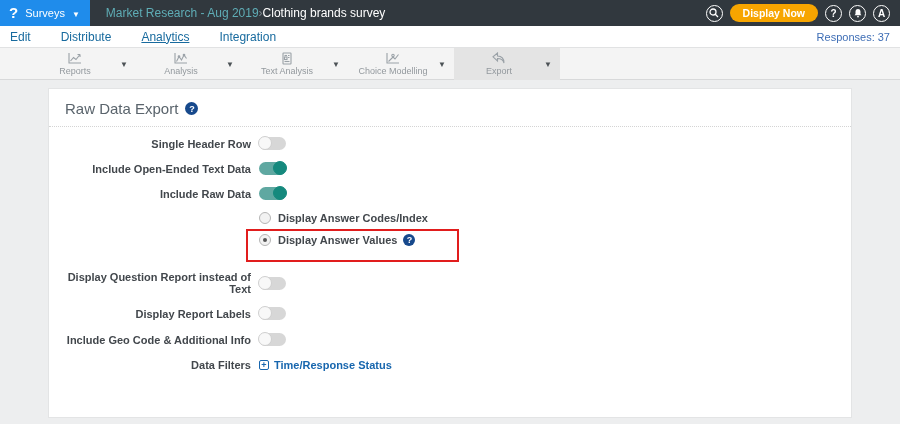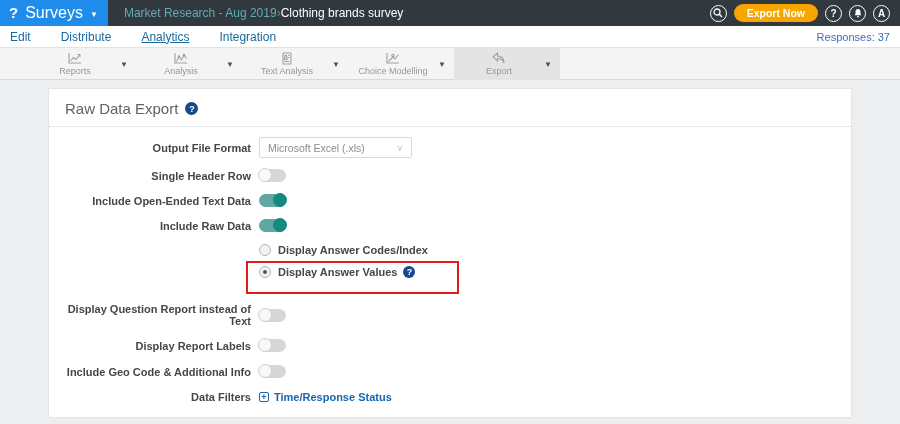--- a/index.html
+++ b/index.html
@@ -2,21 +2,21 @@
 <html><head>
 <meta charset="utf-8">
 <style>
   * { margin:0; padding:0; box-sizing:border-box; }
   html,body { width:900px; height:424px; overflow:hidden; font-family:"Liberation Sans", sans-serif; background:#edeeef; }
 
   
   .topbar { height:26px; background:#31383e; display:flex; align-items:stretch; color:#fff; }
   .brand { background:#1f8ceb; display:flex; align-items:center; padding:0 10px 0 9px; gap:7px; }
   .brand .logo { font-weight:bold; font-size:15px; line-height:1; transform:translateY(-1px); }
-  .brand .menu-label { font-size:16px; }
+  .brand .menu-label { font-size:11px; }
   .brand .caret { font-size:8px; transform:translateY(1px); }
   .crumbs { display:flex; align-items:center; gap:0; padding-left:16px; flex:1; }
   .crumb-parent { color:#5fadb6; font-size:12px; }
   .crumb-sep { color:#7d868c; font-size:12px; }
   .crumb-current { color:#fff; font-size:12px; }
   .top-actions { display:flex; align-items:center; gap:7px; padding-right:10px; }
   .circle-btn { width:17px; height:17px; border:1.4px solid #fff; border-radius:50%; display:flex; align-items:center; justify-content:center; font-size:10px; font-weight:bold; color:#fff; }
   .upgrade-btn { background:#f7a500; color:#fff; font-size:10.5px; font-weight:bold; height:18px; line-height:18px; padding:0 13px; border-radius:9px; border:none; }
 
   
@@ -80,21 +80,21 @@
     <span class="crumb-sep">›</span>
     <span class="crumb-current">Clothing brands survey</span>
   </div>
   <div class="top-actions">
     <span class="circle-btn">
       <svg width="10" height="10" viewBox="0 0 10 10">
           <circle cx="4" cy="4" r="3" fill="none" stroke="#fff" stroke-width="1.3"></circle>
           <line x1="6.3" y1="6.3" x2="9" y2="9" stroke="#fff" stroke-width="1.3"></line>
         </svg>
     </span>
-    <button class="upgrade-btn">Export Now</button>
+    <button class="upgrade-btn">Display Now</button>
     <span class="circle-btn">?</span>
     <span class="circle-btn">
       <svg width="10" height="10" viewBox="0 0 10 10">
           <path d="M5 1 C3.3 1 2.5 2.2 2.5 3.8 L2.5 6 L1.5 7.3 L8.5 7.3 L7.5 6 L7.5 3.8 C7.5 2.2 6.7 1 5 1 Z" fill="#fff"></path>
           <circle cx="5" cy="8.6" r="0.9" fill="#fff"></circle>
         </svg>
     </span>
     <span class="circle-btn">A</span>
   </div>
 </div>
@@ -171,29 +171,20 @@
 
 <div class="page">
   <div class="card">
     <div class="card-head">
       <span class="card-title">Raw Data Export</span>
       <span class="help-icon">?</span>
     </div>
 
     <div class="form">
 
-      <div class="frow" style="margin-bottom:11px;">
-        <span class="flabel">Output File Format</span>
-        <div class="fctrl">
-          <div class="select">
-            <span class="sel-text">Microsoft Excel (.xls)</span>
-            <span class="sel-caret">∨</span>
-          </div>
-        </div>
-      </div>
 
       <div class="frow" style="margin-bottom:12px;">
         <span class="flabel">Single Header Row</span>
         <div class="fctrl">
             <span class="toggle">
               <span class="knob"></span>
             </span>
           </div>
       </div>
 

